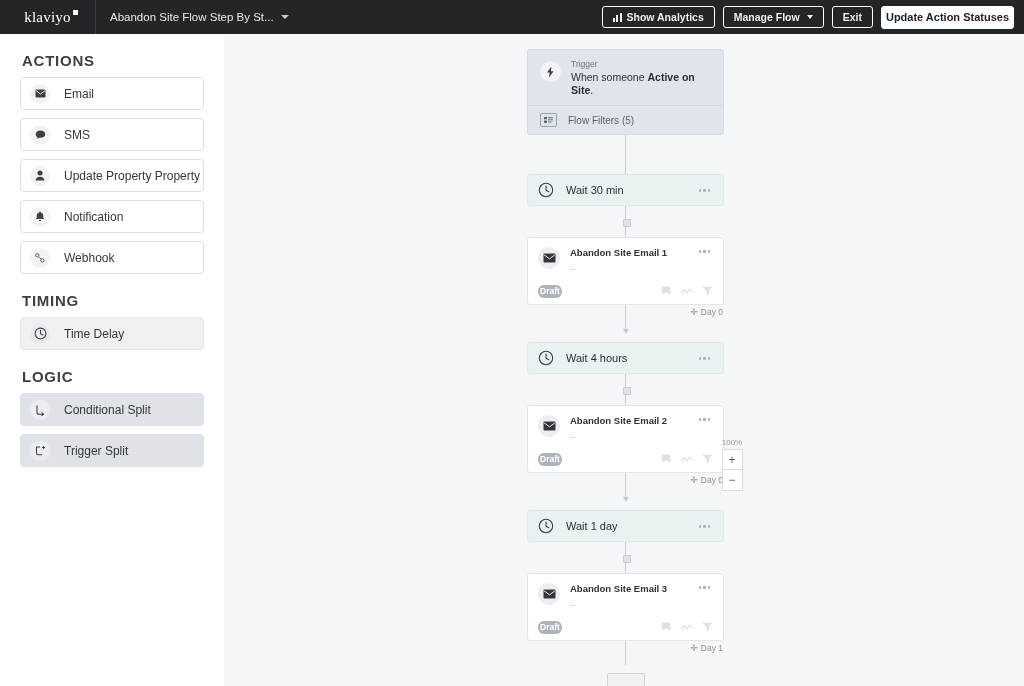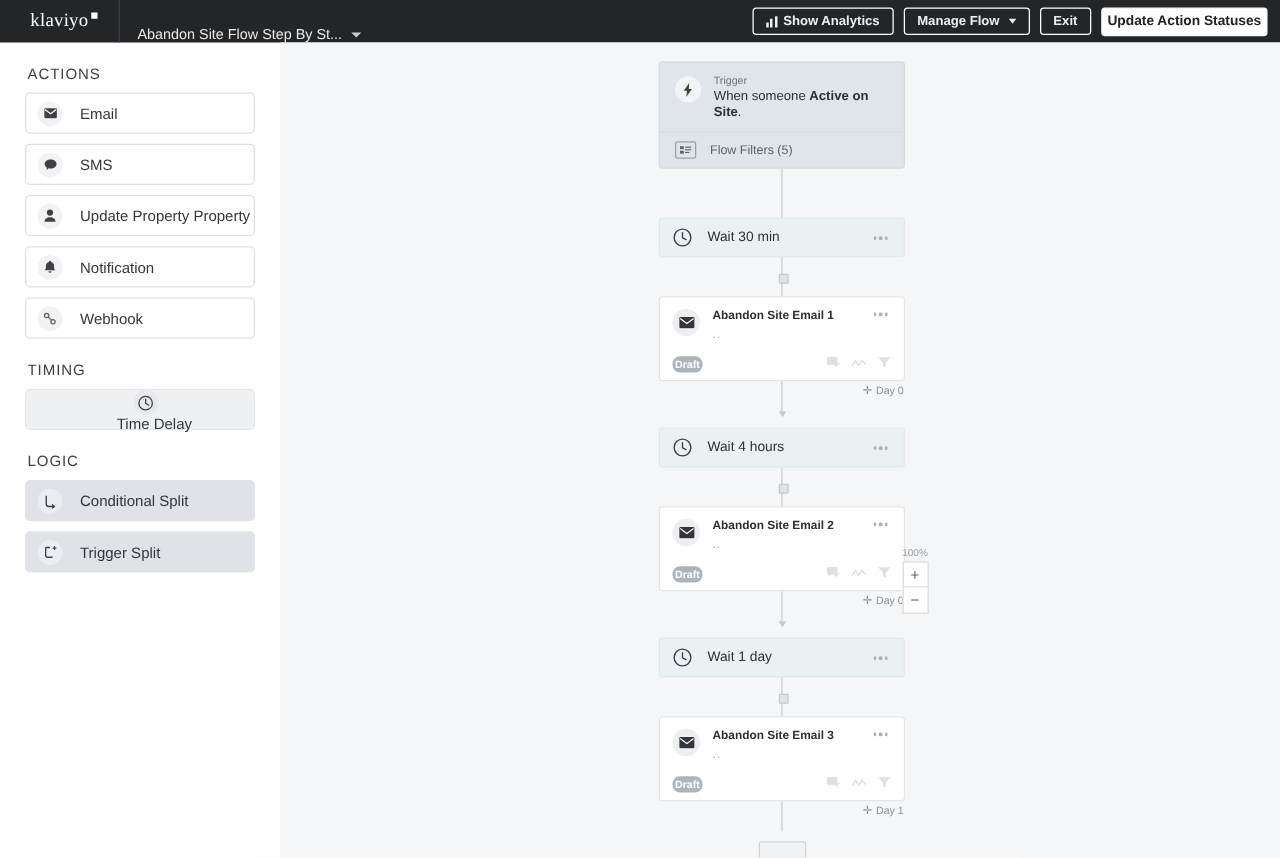--- a/index.html
+++ b/index.html
@@ -7,21 +7,21 @@
     width: 1024px; height: 686px;
     font-family: "Liberation Sans", sans-serif;
     background: #ffffff;
     overflow: hidden;
   }
 
   
   .topbar {
     height: 34px; width: 1024px;
     background: #232629;
-    display: flex; align-items: flex-end;
+    display: flex; align-items: center;
     position: relative;
   }
   .brand {
     width: 96px; height: 34px;
     display: flex; align-items: center; justify-content: center;
     border-right: 1px solid #3a3d41;
   }
   .brand-text {
     color: #ffffff; font-family: "Liberation Serif", serif;
     font-size: 15px; letter-spacing: .2px; position: relative;
@@ -68,31 +68,31 @@
   }
 
   
   .body-wrap { display: flex; height: 652px; width: 1024px; }
 
   .sidebar {
     width: 224px; background: #ffffff; padding: 14px 20px 0 20px;
     flex-shrink: 0;
   }
   .section-label {
-    font-size: 12px; font-weight: normal; letter-spacing: .75px;
+    font-size: 15px; font-weight: bold; letter-spacing: .75px;
     color: #3d4146; margin: 0 0 8px 2px; text-transform: uppercase;
   }
   .section-label.first { margin-top: 4px; }
   .palette-item {
     height: 33px; border: 1px solid #dcdfe3; border-radius: 4px;
     background: #ffffff; display: flex; align-items: center;
     margin-bottom: 8px; cursor: grab; padding-left: 9px;
   }
   .palette-item.logic { background: #dfe3e8; border-color: #dfe3e8; }
-  .palette-item.timing { background: #eef0f2; border-color: #e4e7ea; flex-direction: column; }
+  .palette-item.timing { background: #eef0f2; border-color: #e4e7ea; }
   .pi-icon {
     width: 20px; height: 20px; border-radius: 50%;
     background: #f1f2f4;
     display: flex; align-items: center; justify-content: center;
     flex-shrink: 0;
   }
   .palette-item.logic .pi-icon { background: #ebeef1; }
   .palette-item.timing .pi-icon { background: #e7e9ec; }
   .pi-label { font-size: 12px; color: #33373c; margin-left: 14px; }
 

